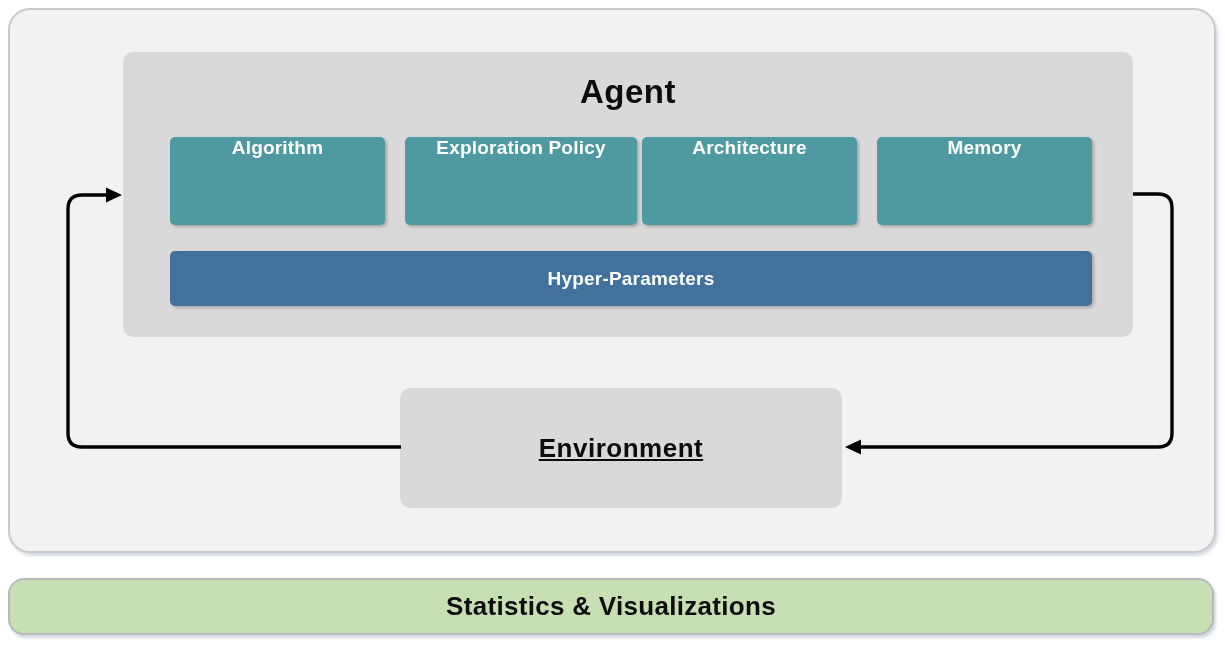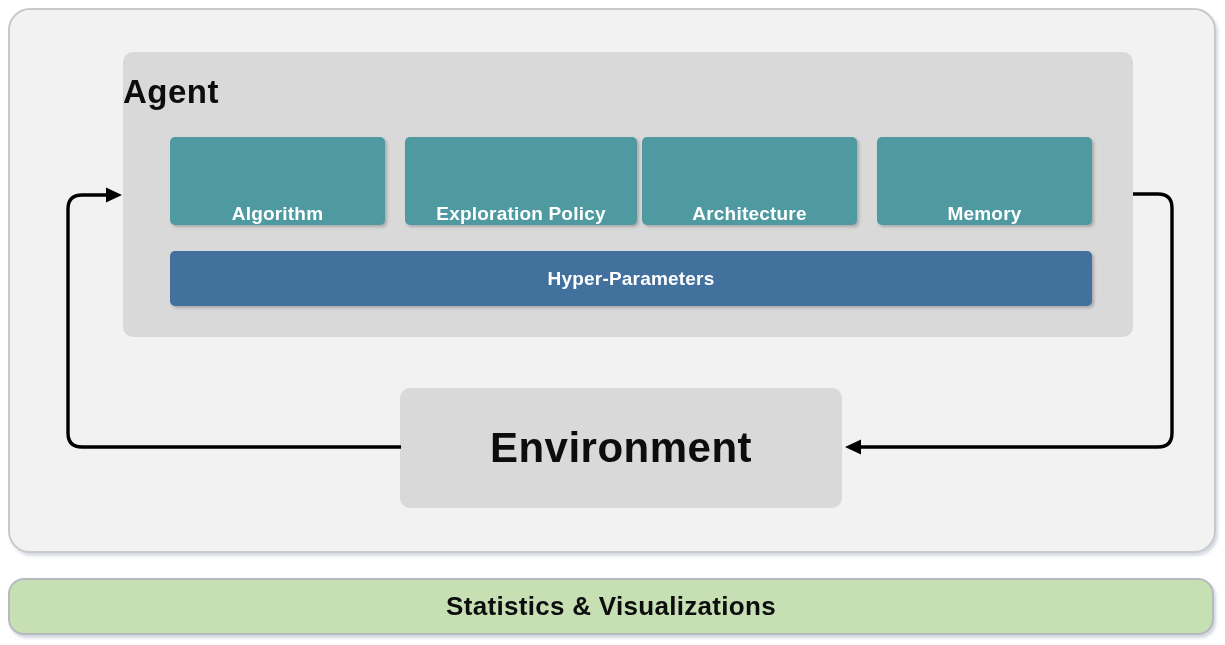--- a/index.html
+++ b/index.html
@@ -28,35 +28,36 @@
     position: absolute;
     left: 123px; top: 52px;
     width: 1010px; height: 285px;
     background: var(--box-gray, #d9d9d9);
     border-radius: 10px;
   }
   .agent-title {
     position: absolute;
     left: 123px; top: 72px;
     width: 1010px;
+    text-align: center;
     font-size: 33px;
     font-weight: 700;
     color: var(--text-dark, #0d0d0d);
     line-height: 40px;
     letter-spacing: 0.5px;
   }
   .component-box {
     position: absolute;
     top: 137px;
     height: 88px;
     background: var(--teal, #4f9aa1);
     border-radius: 5px;
     box-shadow: 2px 2px 3px rgba(110,110,110,0.45);
     display: flex;
-    align-items: flex-end;
+    align-items: flex-start;
     justify-content: center;
     color: var(--text-light, #ffffff);
     font-size: 19px;
     font-weight: 700;
     letter-spacing: 0.2px;
   }
   .box-algorithm    { left: 170px; width: 215px; }
   .box-exploration  { left: 405px; width: 232px; }
   .box-architecture { left: 642px; width: 215px; }
   .box-memory       { left: 877px; width: 215px; }
@@ -78,24 +79,25 @@
   }
   .environment-box {
     position: absolute;
     left: 400px; top: 388px;
     width: 442px; height: 120px;
     background: var(--box-gray, #d9d9d9);
     border-radius: 10px;
     display: flex;
     align-items: center;
     justify-content: center;
-    font-size: 42px;
+    font-size: 26px;
     font-weight: 700;
     color: var(--text-dark, #0d0d0d);
     letter-spacing: 0.5px;
+    text-decoration: underline;
   }
   .footer-bar {
     position: absolute;
     left: 8px; top: 578px;
     width: 1202px; height: 53px;
     background: var(--green, #c6e0b4);
     border: 2px solid var(--green-border, #b6b9bd);
     border-radius: 16px;
     box-shadow: 2px 3px 3px rgba(165,175,195,0.5);
     display: flex;

